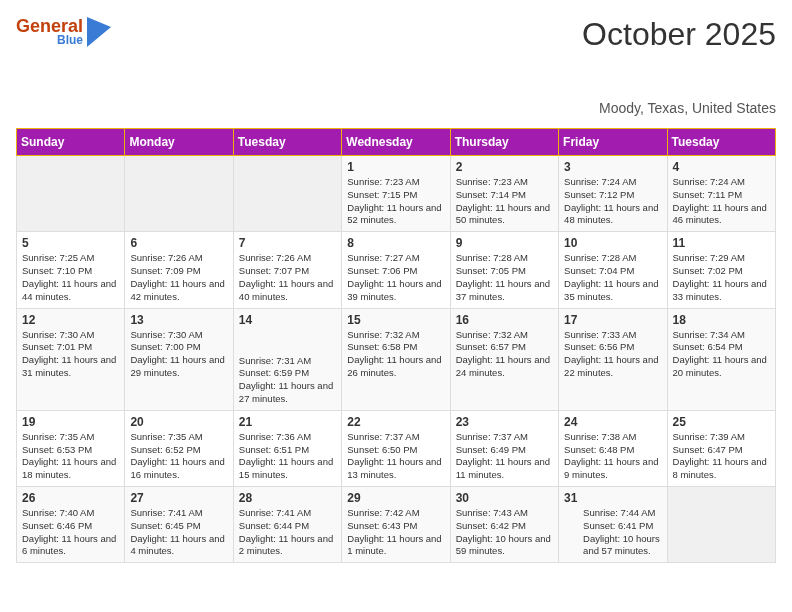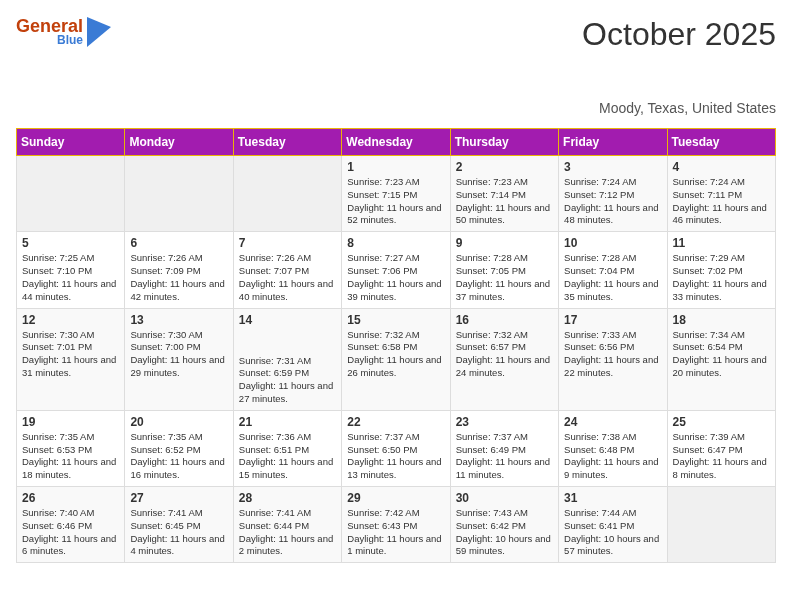--- a/index.html
+++ b/index.html
@@ -309,20 +309,20 @@
 Daylight: 11 hours and 1 minute.</div>
         </td>
         <td>
           <span class="day-number">30</span>
           <div class="day-info" style="white-space: pre-line;">Sunrise: 7:43 AM
 Sunset: 6:42 PM
 Daylight: 10 hours and 59 minutes.</div>
         </td>
         <td>
           <span class="day-number">31</span>
-          <div class="day-info" style="white-space: pre-line;">Sunrise: 7:44 AM
+          <div class="day-info" style="white-space: pre-line; margin-left: 19px;">Sunrise: 7:44 AM
 Sunset: 6:41 PM
 Daylight: 10 hours and 57 minutes.</div>
         </td>
         <td class="empty-cell"></td>
       </tr>
     </tbody>
 </table>
 
 </body></html>

